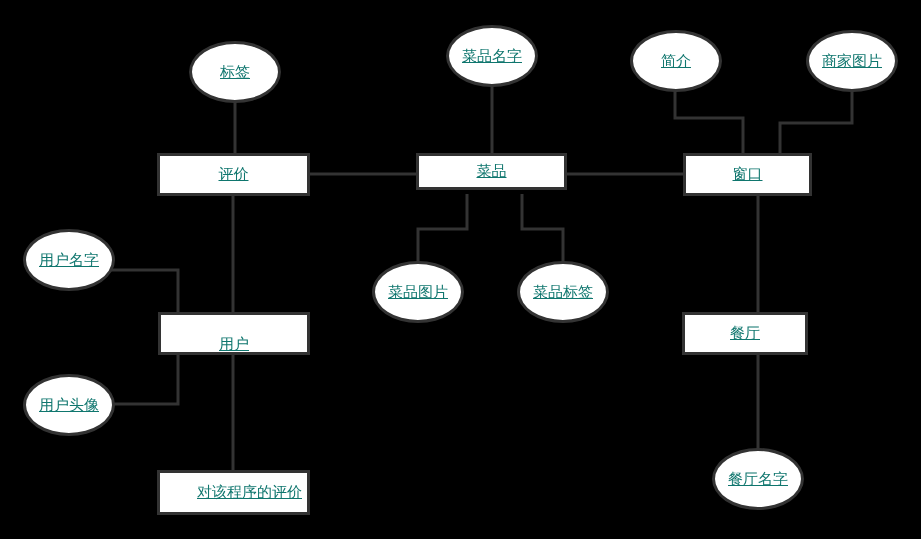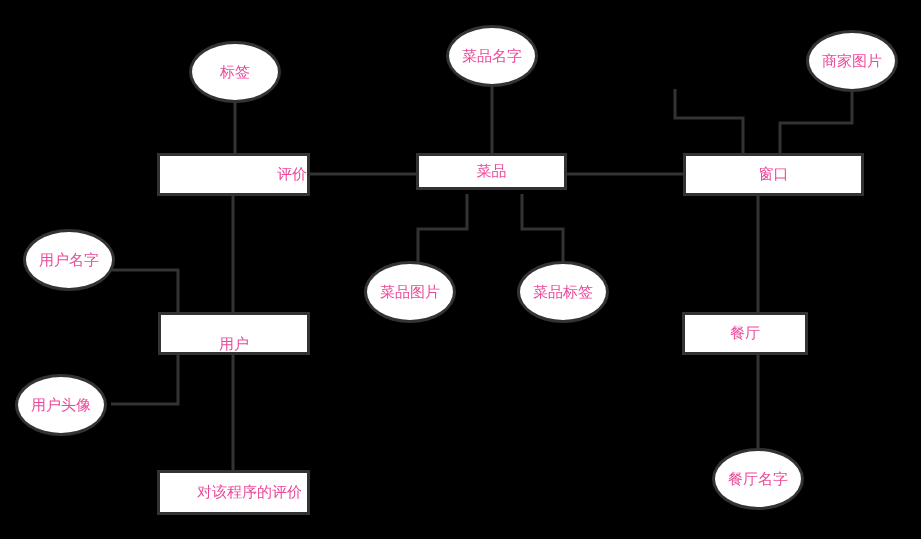--- a/index.html
+++ b/index.html
@@ -14,24 +14,25 @@
   .edges { position: absolute; left: 0; top: 0; width: 921px; height: 539px; }
   .edges polyline { fill: none; stroke: #333333; stroke-width: 3; }
   .node {
     position: absolute;
     box-sizing: border-box;
     background: #ffffff;
     border: 3px solid #333333;
     display: flex;
     align-items: center;
     justify-content: center;
-    color: #ec4899;
+    color: #0f766e;
     font-size: 15px;
     line-height: 1;
     white-space: nowrap;
+    text-decoration: underline;
   }
   .ellipse { border-radius: 50%; }
 </style>
 </head>
 <body>
 
 <div class="canvas">
 
   <svg class="edges" width="921" height="539" viewBox="0 0 921 539" xmlns="http://www.w3.org/2000/svg">
     <polyline points="235,100 235,155"></polyline>
@@ -49,46 +50,49 @@
     <polyline points="758,194 758,314"></polyline>
     <polyline points="758,353 758,450"></polyline>
   </svg>
 
   <div class="node ellipse" style="left:189px; top:41px;  width:92px; height:62px;">
     <span>标签</span>
   </div>
   <div class="node ellipse" style="left:446px; top:25px;  width:92px; height:62px;">
     <span>菜品名字</span>
   </div>
+  <div class="node ellipse" style="left:630px; top:30px;  width:92px; height:62px;">
+    <span>简介</span>
+  </div>
   <div class="node ellipse" style="left:806px; top:30px;  width:92px; height:62px;">
     <span>商家图片</span>
   </div>
   <div class="node ellipse" style="left:23px;  top:229px; width:92px; height:62px;">
     <span>用户名字</span>
   </div>
-  <div class="node ellipse" style="left:15px;  top:374px; width:92px; height:62px;">
+  <div class="node ellipse" style="left:23px;  top:374px; width:92px; height:62px;">
     <span>用户头像</span>
   </div>
-  <div class="node ellipse" style="left:364px; top:261px; width:92px; height:62px;">
+  <div class="node ellipse" style="left:372px; top:261px; width:92px; height:62px;">
     <span>菜品图片</span>
   </div>
   <div class="node ellipse" style="left:517px; top:261px; width:92px; height:62px;">
     <span>菜品标签</span>
   </div>
   <div class="node ellipse" style="left:712px; top:448px; width:92px; height:62px;">
     <span>餐厅名字</span>
   </div>
 
-  <div class="node rect" style="left:157px; top:153px; width:153px; height:43px;justify-content:flex-end;">
+  <div class="node rect" style="left:157px; top:153px; width:153px; height:43px;">
     <span>评价</span>
   </div>
   <div class="node rect" style="left:416px; top:153px; width:151px; height:37px;">
     <span>菜品</span>
   </div>
-  <div class="node rect" style="left:683px; top:153px; width:181px; height:43px;">
+  <div class="node rect" style="left:683px; top:153px; width:129px; height:43px;">
     <span>窗口</span>
   </div>
   <div class="node rect" style="left:158px; top:312px; width:152px; height:43px;align-items:flex-end;">
     <span>用户</span>
   </div>
   <div class="node rect" style="left:682px; top:312px; width:126px; height:43px;">
     <span>餐厅</span>
   </div>
   <div class="node rect" style="left:157px; top:470px; width:153px; height:45px;padding-left:32px;">
     <span>对该程序的评价</span>

